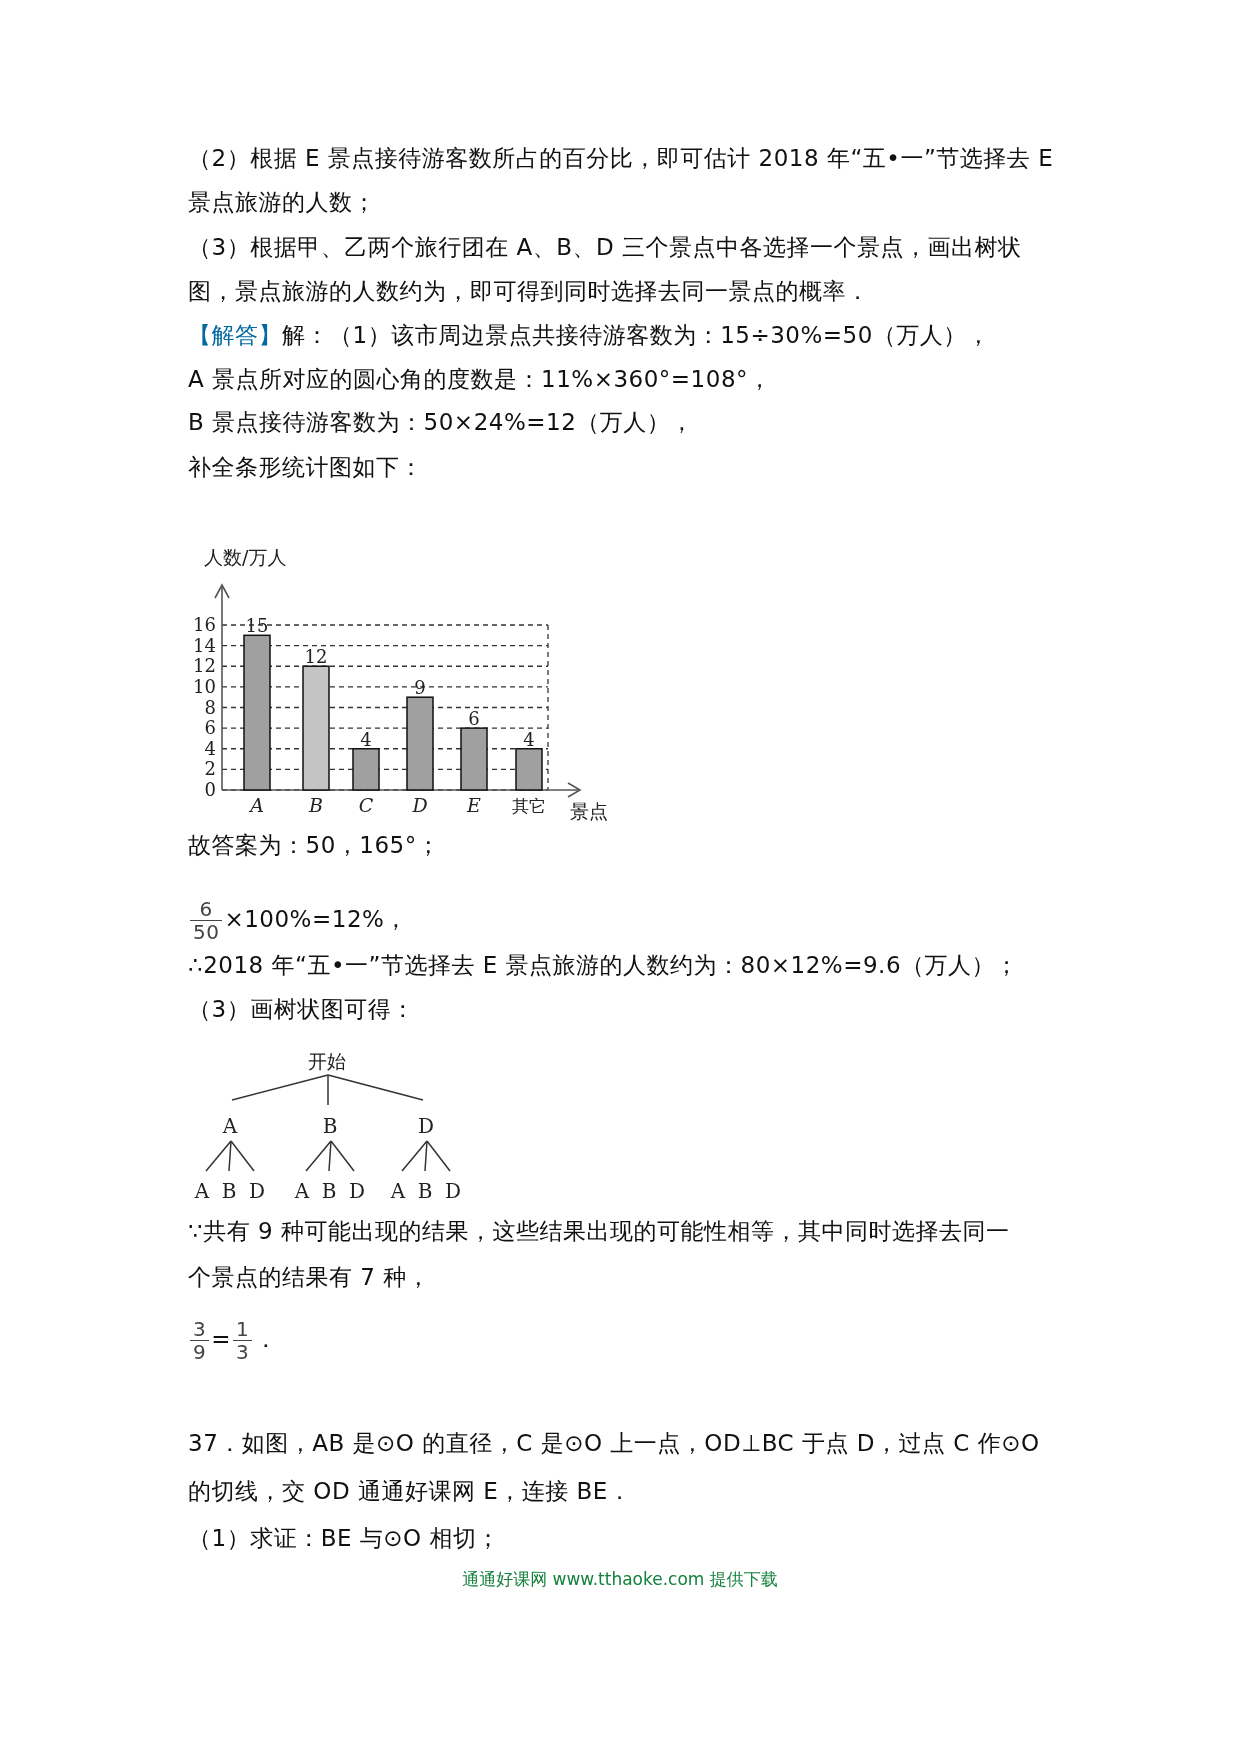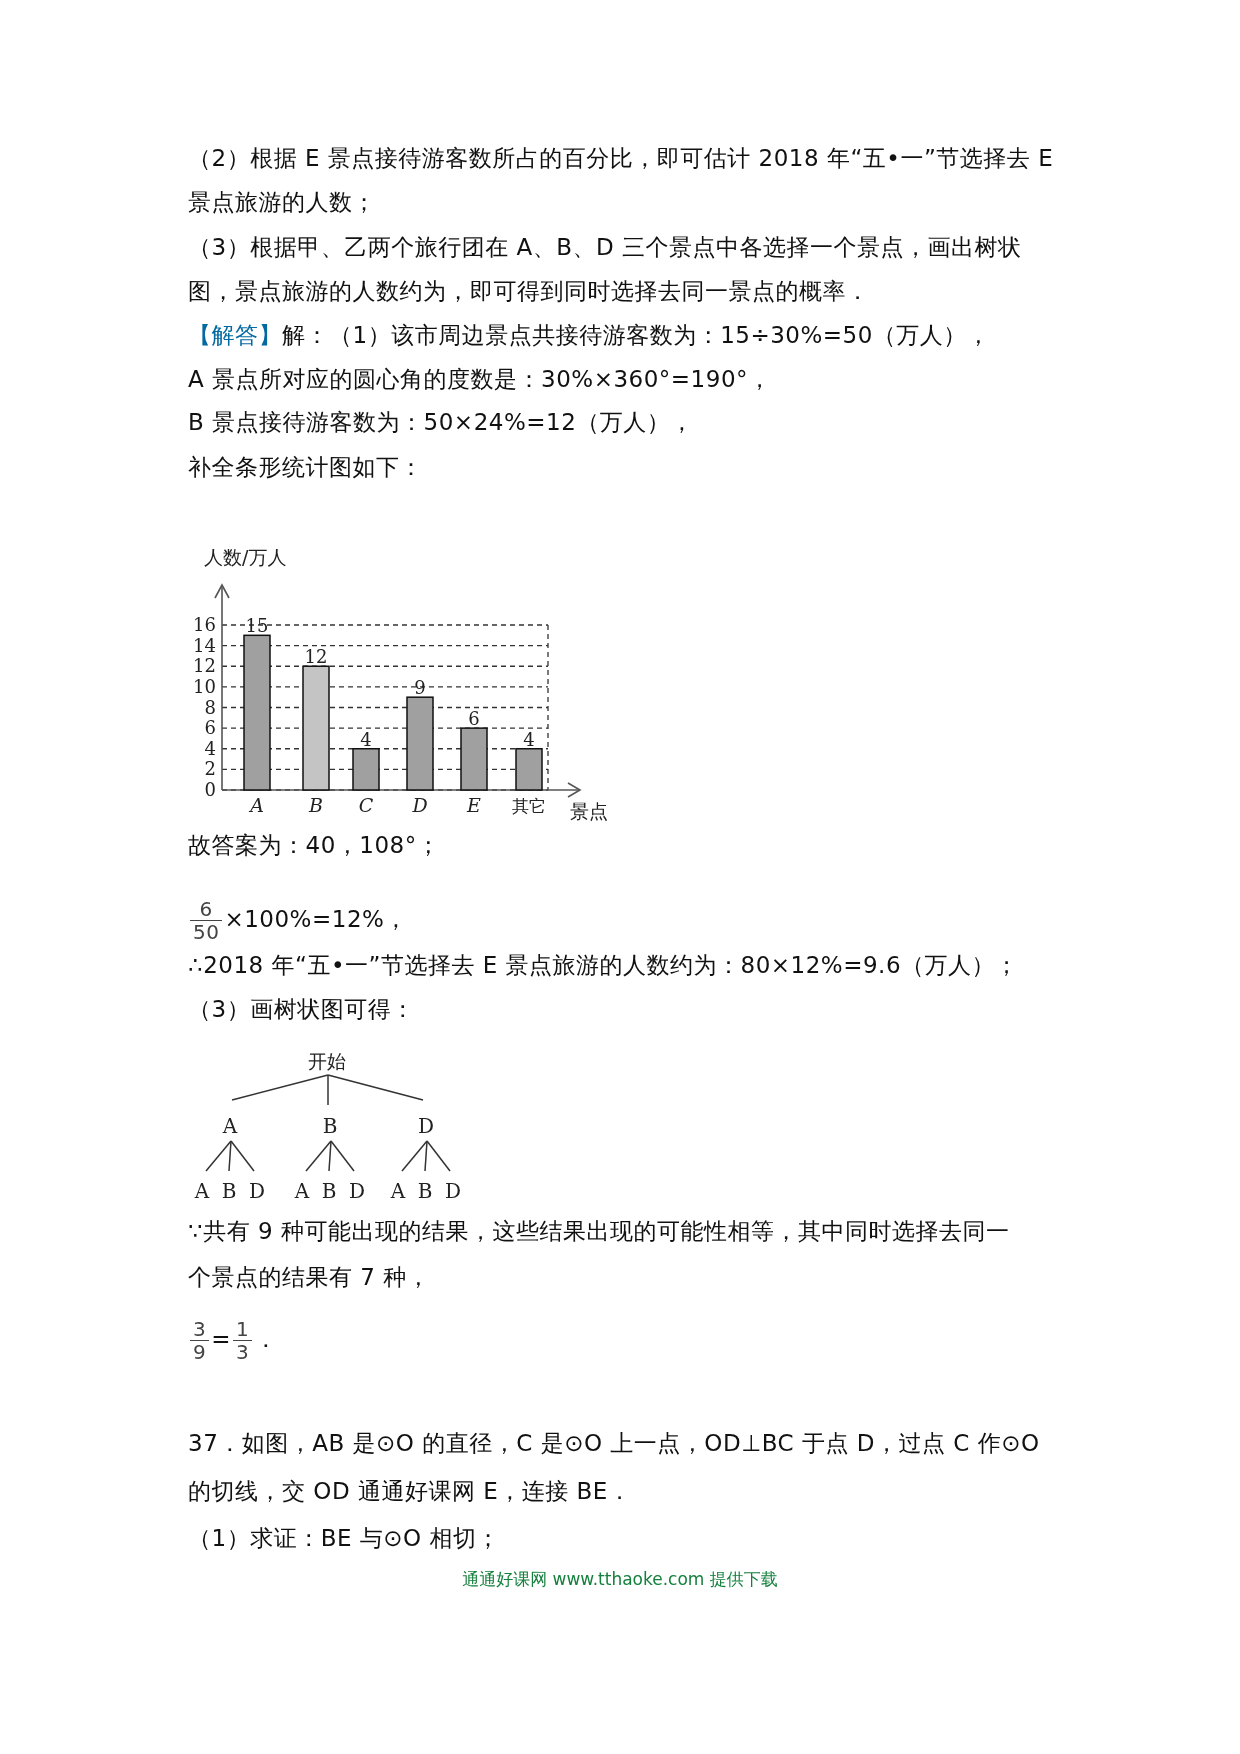--- a/index.html
+++ b/index.html
@@ -18,21 +18,21 @@
 <body>
 
 <div class="line" style="top:143px">（2）根据 E 景点接待游客数所占的百分比，即可估计 2018 年“五•一”节选择去 E</div>
 <div class="line" style="top:187px">景点旅游的人数；</div>
 <div class="line" style="top:232px">（3）根据甲、乙两个旅行团在 A、B、D 三个景点中各选择一个景点，画出树状</div>
 <div class="line" style="top:276px">图，景点旅游的人数约为，即可得到同时选择去同一景点的概率．</div>
 
 <div class="line" style="top:320px">
   <span class="hl">【解答】</span><span>解：（1）该市周边景点共接待游客数为：15÷30%=50（万人），</span>
 </div>
-<div class="line" style="top:364px">A 景点所对应的圆心角的度数是：30%×360°=190°，</div>
+<div class="line" style="top:364px">A 景点所对应的圆心角的度数是：11%×360°=108°，</div>
 <div class="line" style="top:407px">B 景点接待游客数为：50×24%=12（万人），</div>
 <div class="line" style="top:452px">补全条形统计图如下：</div>
 
 <svg id="bar-chart" style="position:absolute; left:180px; top:540px;" width="450" height="290" viewBox="0 0 450 290">
   <text class="cjk" x="24" y="24" font-size="19" fill="#222">人数/万人</text>
   <text class="cjk" x="390" y="278" font-size="19" fill="#222">景点</text>
   <g id="chart-layer">
       <line x1="42" y1="250" x2="368" y2="250" stroke="#333" stroke-width="1.3" stroke-dasharray="5,4"></line>
       <text x="36" y="256" font-size="18" text-anchor="end" fill="#222">0</text>
       <line x1="42" y1="229.375" x2="368" y2="229.375" stroke="#333" stroke-width="1.3" stroke-dasharray="5,4"></line>
@@ -70,21 +70,21 @@
       <text x="240" y="272" font-size="19" text-anchor="middle" fill="#222" font-style="italic" class="">D</text>
       <rect x="281" y="188.125" width="26" height="61.875" fill="#a0a0a0" stroke="#111" stroke-width="1.5"></rect>
       <text x="294" y="185.125" font-size="18" text-anchor="middle" fill="#222">6</text>
       <text x="294" y="272" font-size="19" text-anchor="middle" fill="#222" font-style="italic" class="">E</text>
       <rect x="336" y="208.75" width="26" height="41.25" fill="#a0a0a0" stroke="#111" stroke-width="1.5"></rect>
       <text x="349" y="205.75" font-size="18" text-anchor="middle" fill="#222">4</text>
       <text x="349" y="272" font-size="17" text-anchor="middle" fill="#222" font-style="normal" class="cjk">其它</text>
     </g>
 </svg>
 
-<div class="line" style="top:830px">故答案为：40，108°；</div>
+<div class="line" style="top:830px">故答案为：50，165°；</div>
 
 <div class="line" style="top:898px">
   <span class="frac"><span class="num">6</span><span class="den">50</span></span><span>×100%=12%，</span>
 </div>
 <div class="line" style="top:950px">∴2018 年“五•一”节选择去 E 景点旅游的人数约为：80×12%=9.6（万人）；</div>
 <div class="line" style="top:994px">（3）画树状图可得：</div>
 
 <svg id="tree-diagram" style="position:absolute; left:180px; top:1040px;" width="320" height="170" viewBox="0 0 320 170">
   <g id="tree-layer">
       <text x="147" y="28" font-size="19" text-anchor="middle" fill="#222" class="cjk">开始</text>

